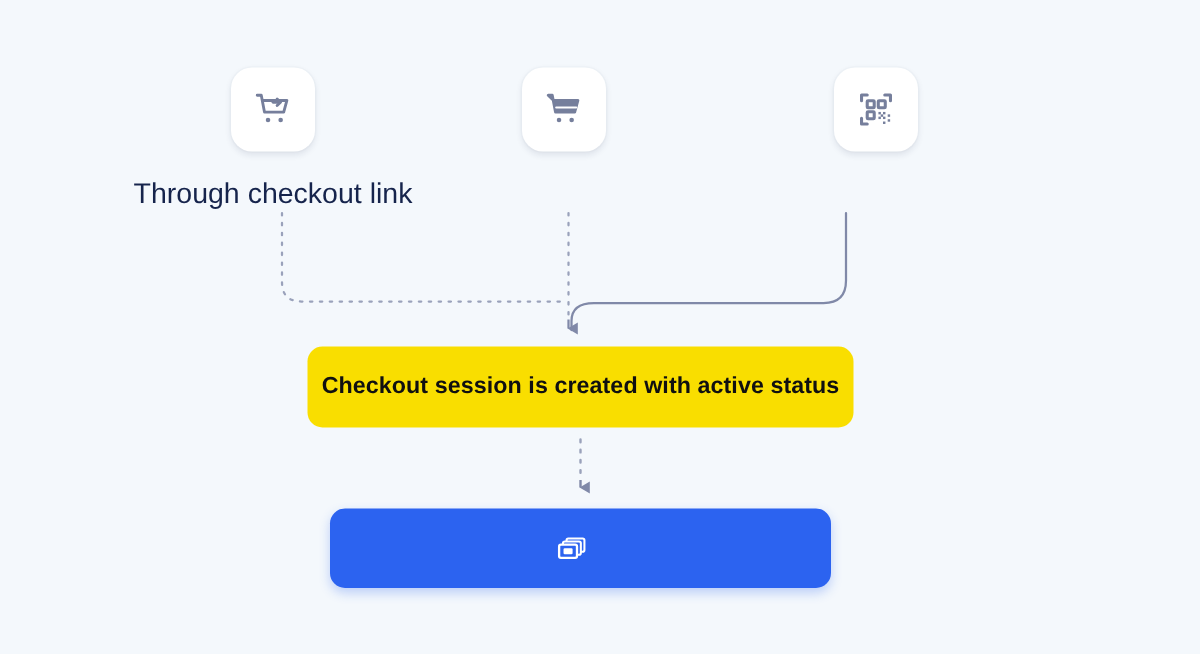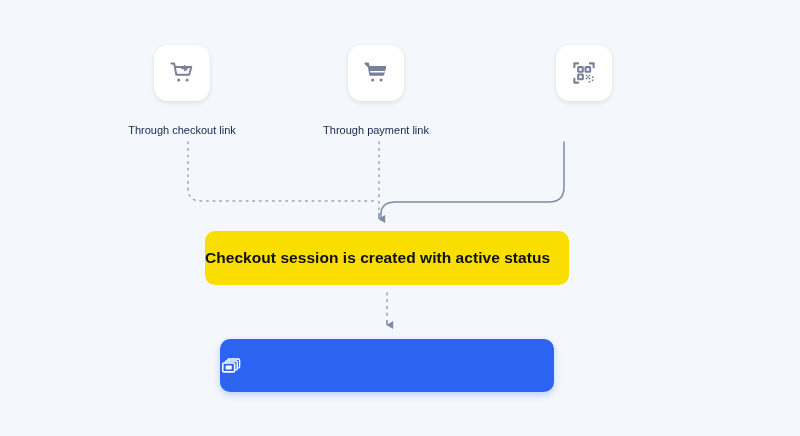--- a/index.html
+++ b/index.html
@@ -45,32 +45,33 @@
     border-radius: 14px;
     box-shadow: 0 2px 4px rgba(27, 42, 82, 0.10),
                 0 0 0 1px rgba(27, 42, 82, 0.015);
     display: flex;
     align-items: center;
     justify-content: center;
   }
   .icon-card svg { display: block; }
   .source-label {
     margin-top: 20px;
-    font-size: 11px;
+    font-size: 19px;
     line-height: 18px;
     color: #16244c;
     white-space: nowrap;
     font-weight: 400;
   }
 
   
   .status-box {
     position: absolute;
     display: flex;
     align-items: center;
+    justify-content: center;
     border-radius: 10px;
     box-sizing: border-box;
   }
   .status-box .box-text {
     font-size: 15.5px;
     font-weight: 700;
     letter-spacing: 0.05px;
     white-space: nowrap;
   }
   #box-session {
@@ -141,21 +142,20 @@
     <div class="icon-card">
       <span>
         <svg width="27" height="27" viewBox="0 0 24 24" fill="none" stroke="#767f9c" stroke-width="1.7" stroke-linecap="round" stroke-linejoin="round">
           <path d="M2.2 3.1 L4.6 3.1 L6.5 13.1 L17.9 13.1 L19.8 6.2 L5.4 6.2 Z" fill="#767f9c" stroke="#767f9c"></path>
           <path d="M6.9 10.4 L18.8 10.4" stroke="#ffffff" stroke-width="1.2"></path>
           <circle cx="8.6" cy="17.8" r="1.35" fill="#767f9c" stroke="none"></circle>
           <circle cx="16.1" cy="17.8" r="1.35" fill="#767f9c" stroke="none"></circle>
         </svg>
       </span>
     </div>
-    <div class="source-label">Through payment link</div>
   </div>
 
   <div class="source-node" style="left:476px; top:45px; width:216px;">
     <div class="icon-card">
       <span>
         <svg width="26" height="26" viewBox="0 0 24 24" fill="none" stroke="#767f9c" stroke-width="1.9" stroke-linecap="round" stroke-linejoin="round">
 
           <path d="M3.1 6.6 L3.1 3.1 L6.6 3.1"></path>
           <path d="M17.4 3.1 L20.9 3.1 L20.9 6.6"></path>
           <path d="M3.1 17.4 L3.1 20.9 L6.6 20.9"></path>

